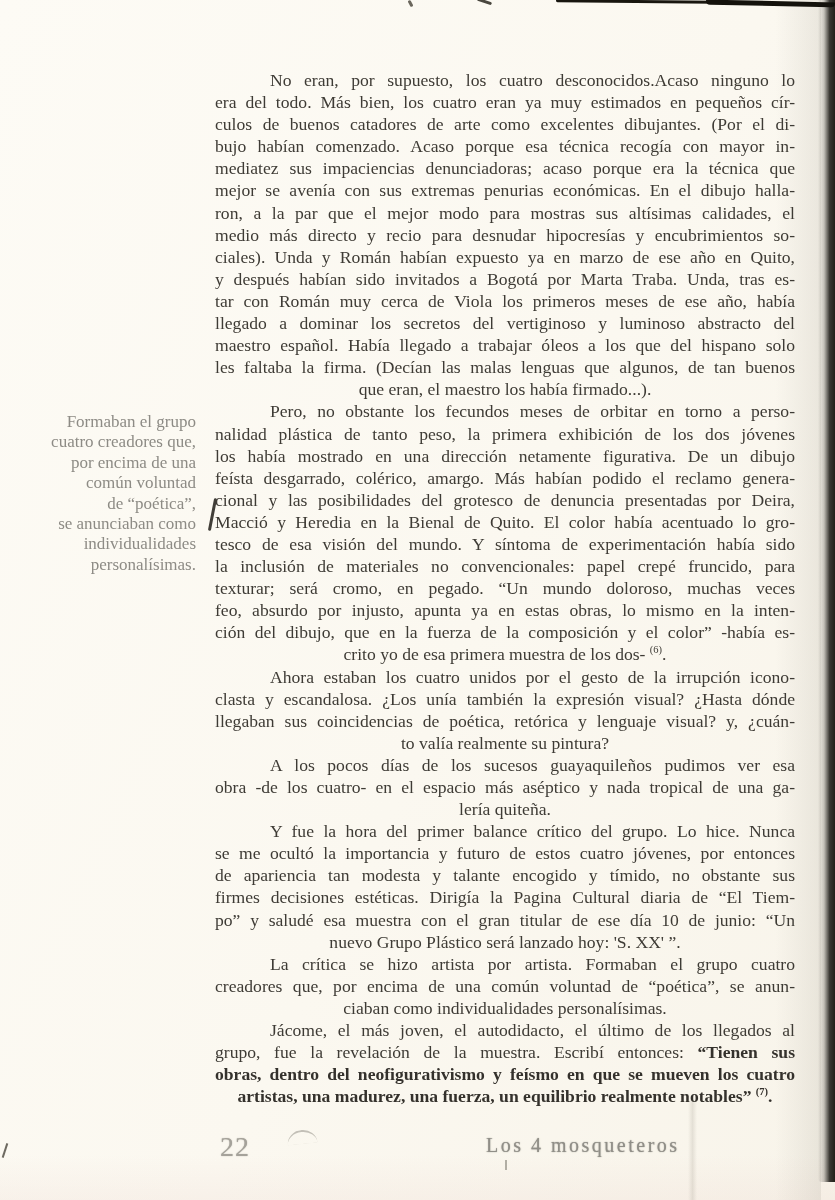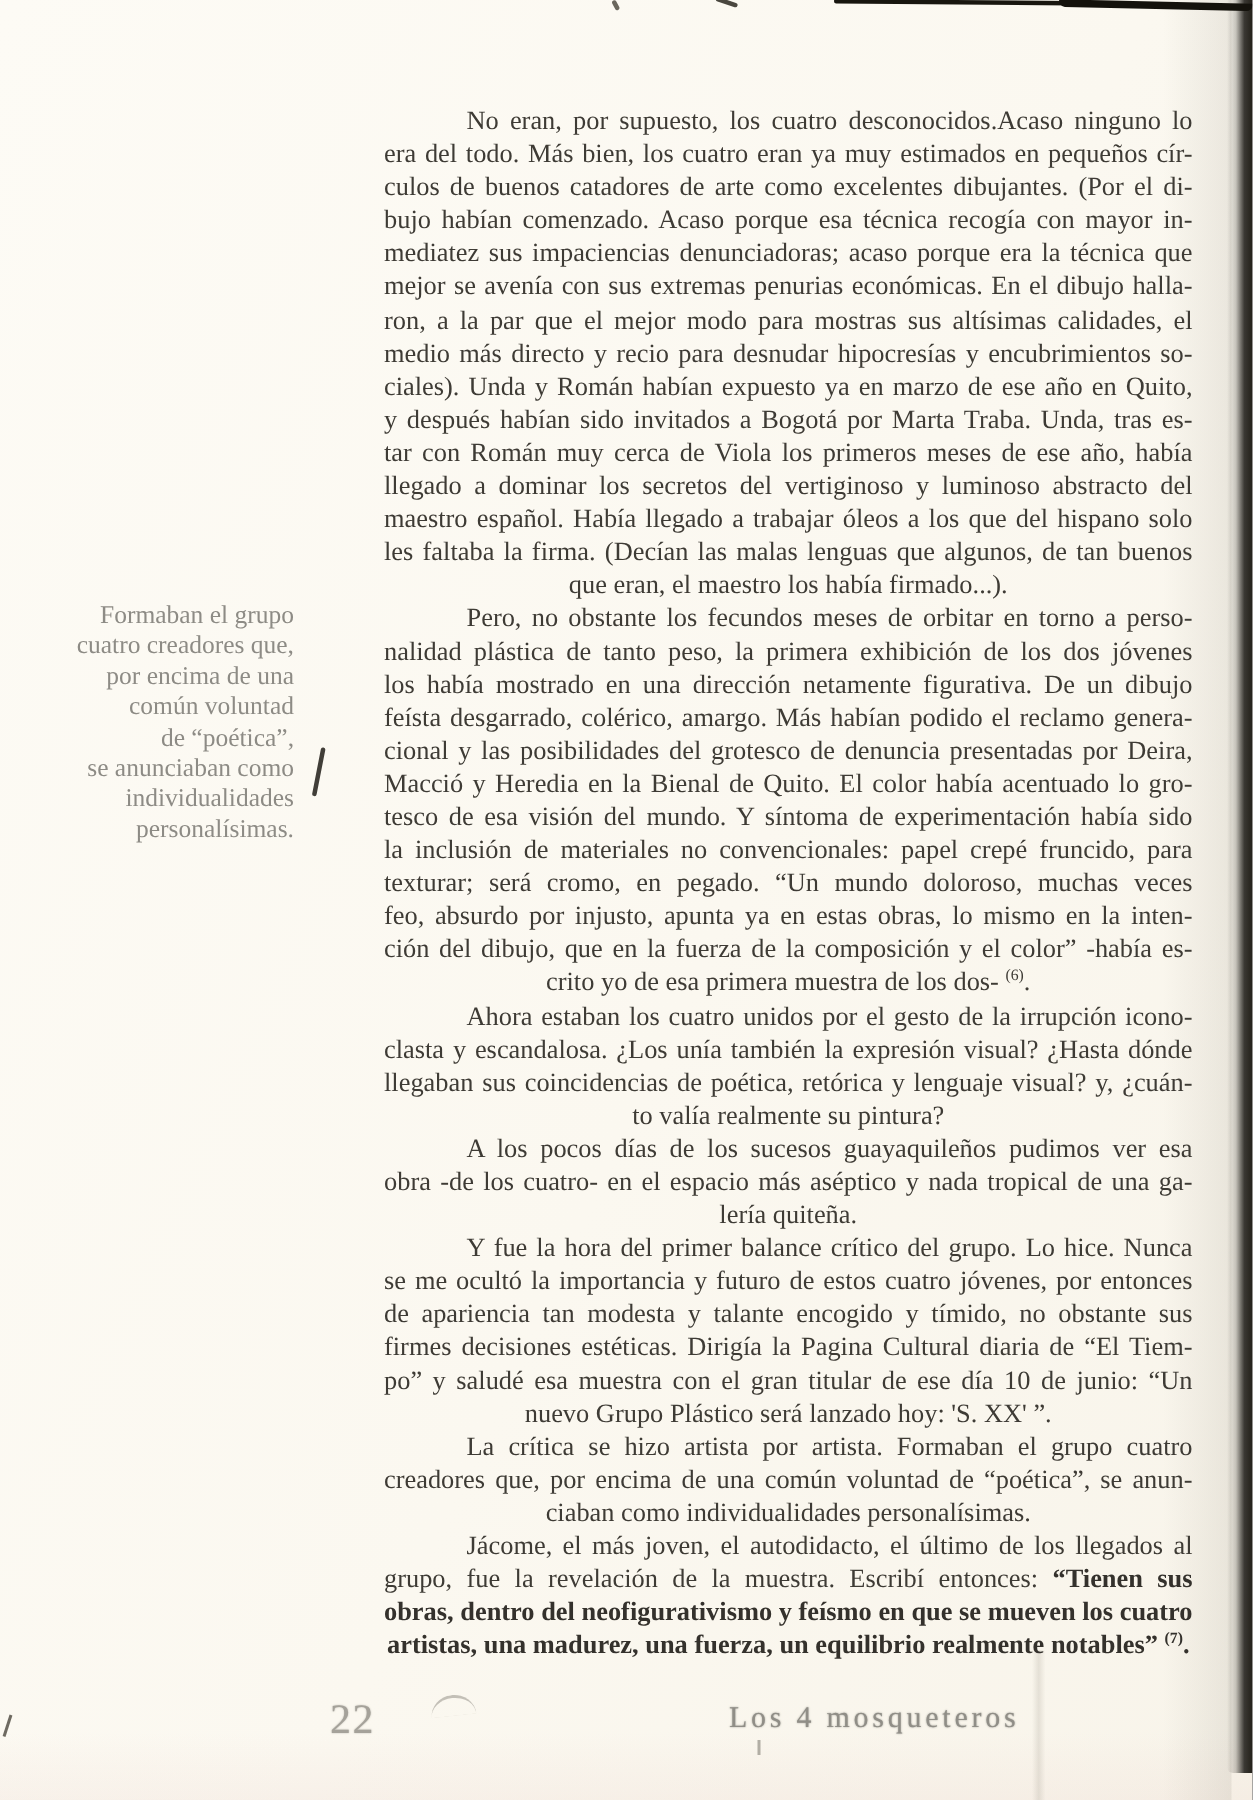--- a/index.html
+++ b/index.html
@@ -8,29 +8,29 @@
     background:
       linear-gradient(to top, rgba(233,210,203,0.20), rgba(233,210,203,0) 45px),
       linear-gradient(115deg, #fdfbf5 0%, #fbf8f0 55%, #f8f4ea 100%);
     font-family:"Liberation Serif","DejaVu Serif",serif;
   }
   
   .body-text{
     position:absolute; left:215px; top:69px; width:580px;
     color:#3e3b35; font-size:17.6px;
   }
-  .line{ height:22.1px; line-height:22.1px; overflow:visible; white-space:nowrap;margin-left:41px;}
+  .line{ height:22.1px; line-height:22.1px; overflow:visible; white-space:nowrap;}
   .jl{ text-align:justify; text-align-last:justify; white-space:normal;}
   .ll{ text-align:center; white-space:normal;}
   .first{ text-indent:55px; }
   .line b{ font-weight:bold; color:#34312c; }
   .line sup{ font-size:10.5px; vertical-align:super; line-height:0; }
   
   .pull-quote{
-    position:absolute; left:15px; top:400px; width:181px;
+    position:absolute; left:15px; top:412px; width:181px;
     text-align:right; color:#8d8b85; font-size:17px;
   }
   .pq-line{ line-height:20.4px; }
   
   .folio{
     position:absolute; left:220px; top:1131px;
     color:#a5a29a; font-size:28px; font-weight:normal; letter-spacing:1px;
     text-shadow:0 0 1.2px rgba(165,162,154,0.8);
   }
   .running-title{

